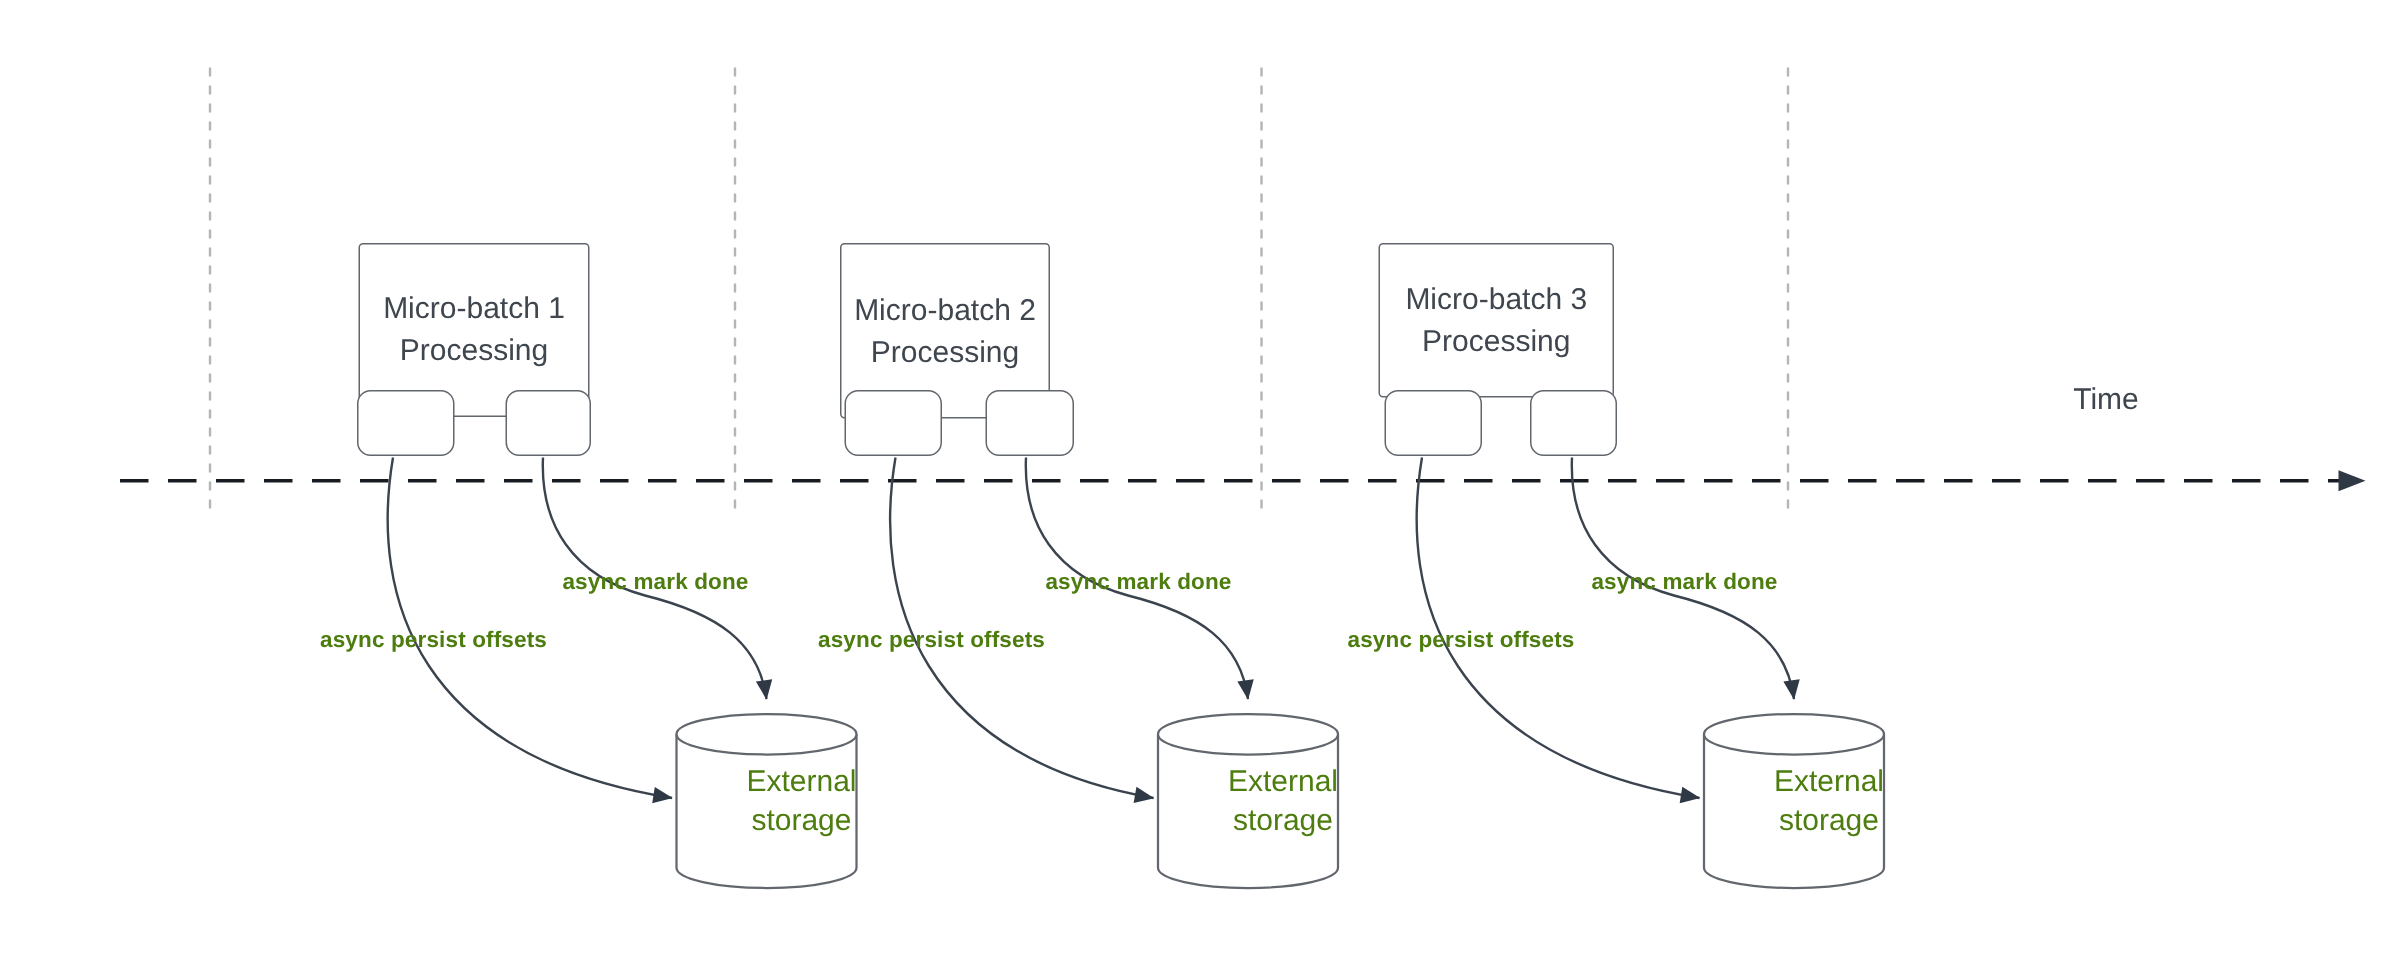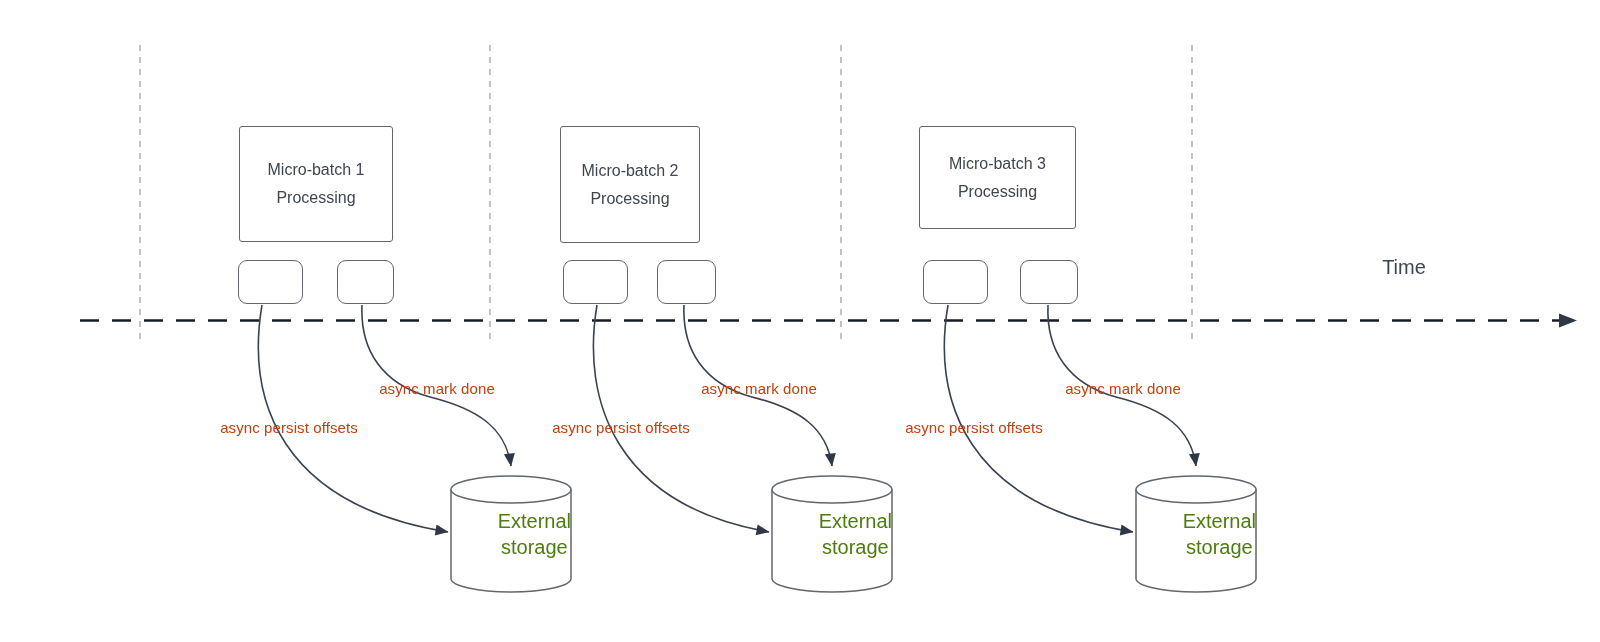--- a/index.html
+++ b/index.html
@@ -13,43 +13,43 @@
   #wires{position:absolute;left:0;top:0;width:1600px;height:642px;}
   .node-box{
     position:absolute;
     box-sizing:border-box;
     border:1.5px solid #62676e;
     border-radius:3px;
     background:#ffffff;
     display:flex;align-items:center;justify-content:center;
     text-align:center;
     color:#3f464e;
-    font-size:16px;line-height:28px;
+    font-size:20px;line-height:28px;margin-top:36px;
   }
   .mini-rect{
     position:absolute;
     box-sizing:border-box;
     border:1.5px solid #62676e;
     border-radius:9px;
     background:#ffffff;
   }
   .storage-label{
     position:absolute;
     display:flex;align-items:center;justify-content:flex-end;
     text-align:center;
     color:#4d7c0f;
     font-size:20px;line-height:26px;
   }
   .flow-label{
     position:absolute;
     transform:translate(-50%,-50%);
     white-space:nowrap;
     font-size:15px;
-    font-weight:normal;
-    color:#c2410c;
+    font-weight:bold;
+    color:#4d7c0f;
     letter-spacing:0.1px;
   }
   .time-label{
     position:absolute;
     transform:translate(-50%,-50%);
     white-space:nowrap;
     font-size:20px;
     color:#3f464e;
     margin-left:18px;
   }

